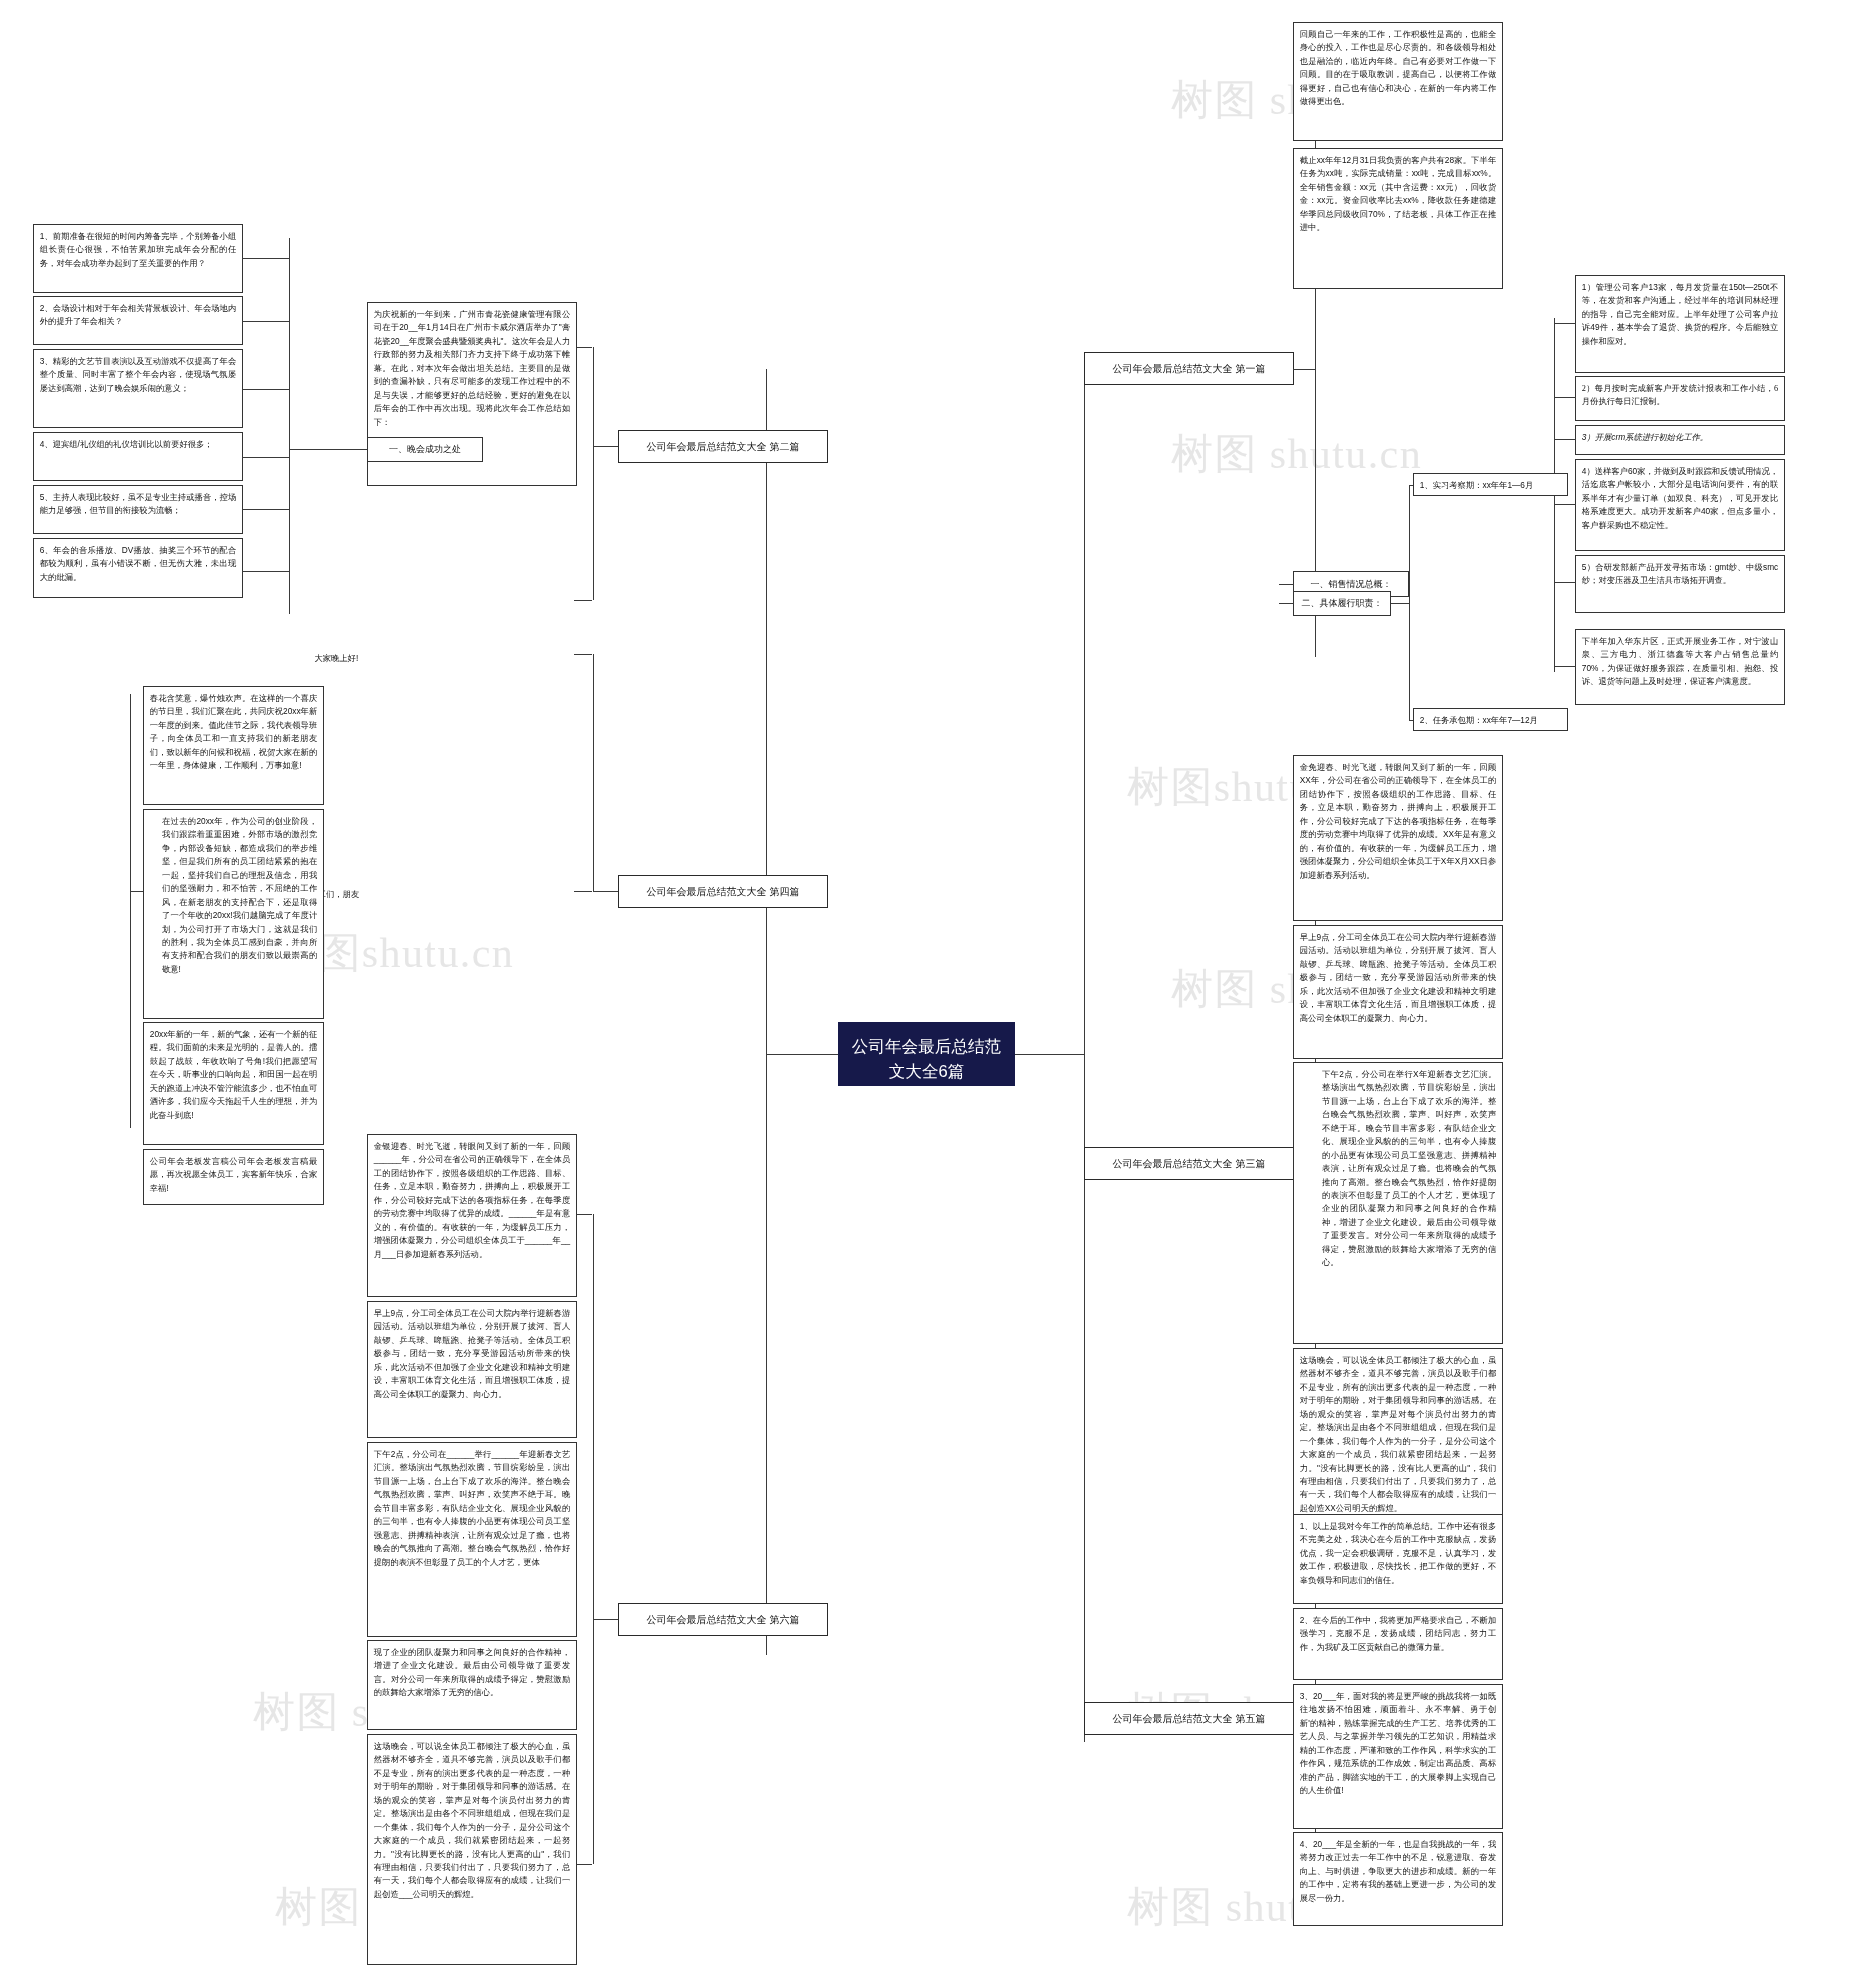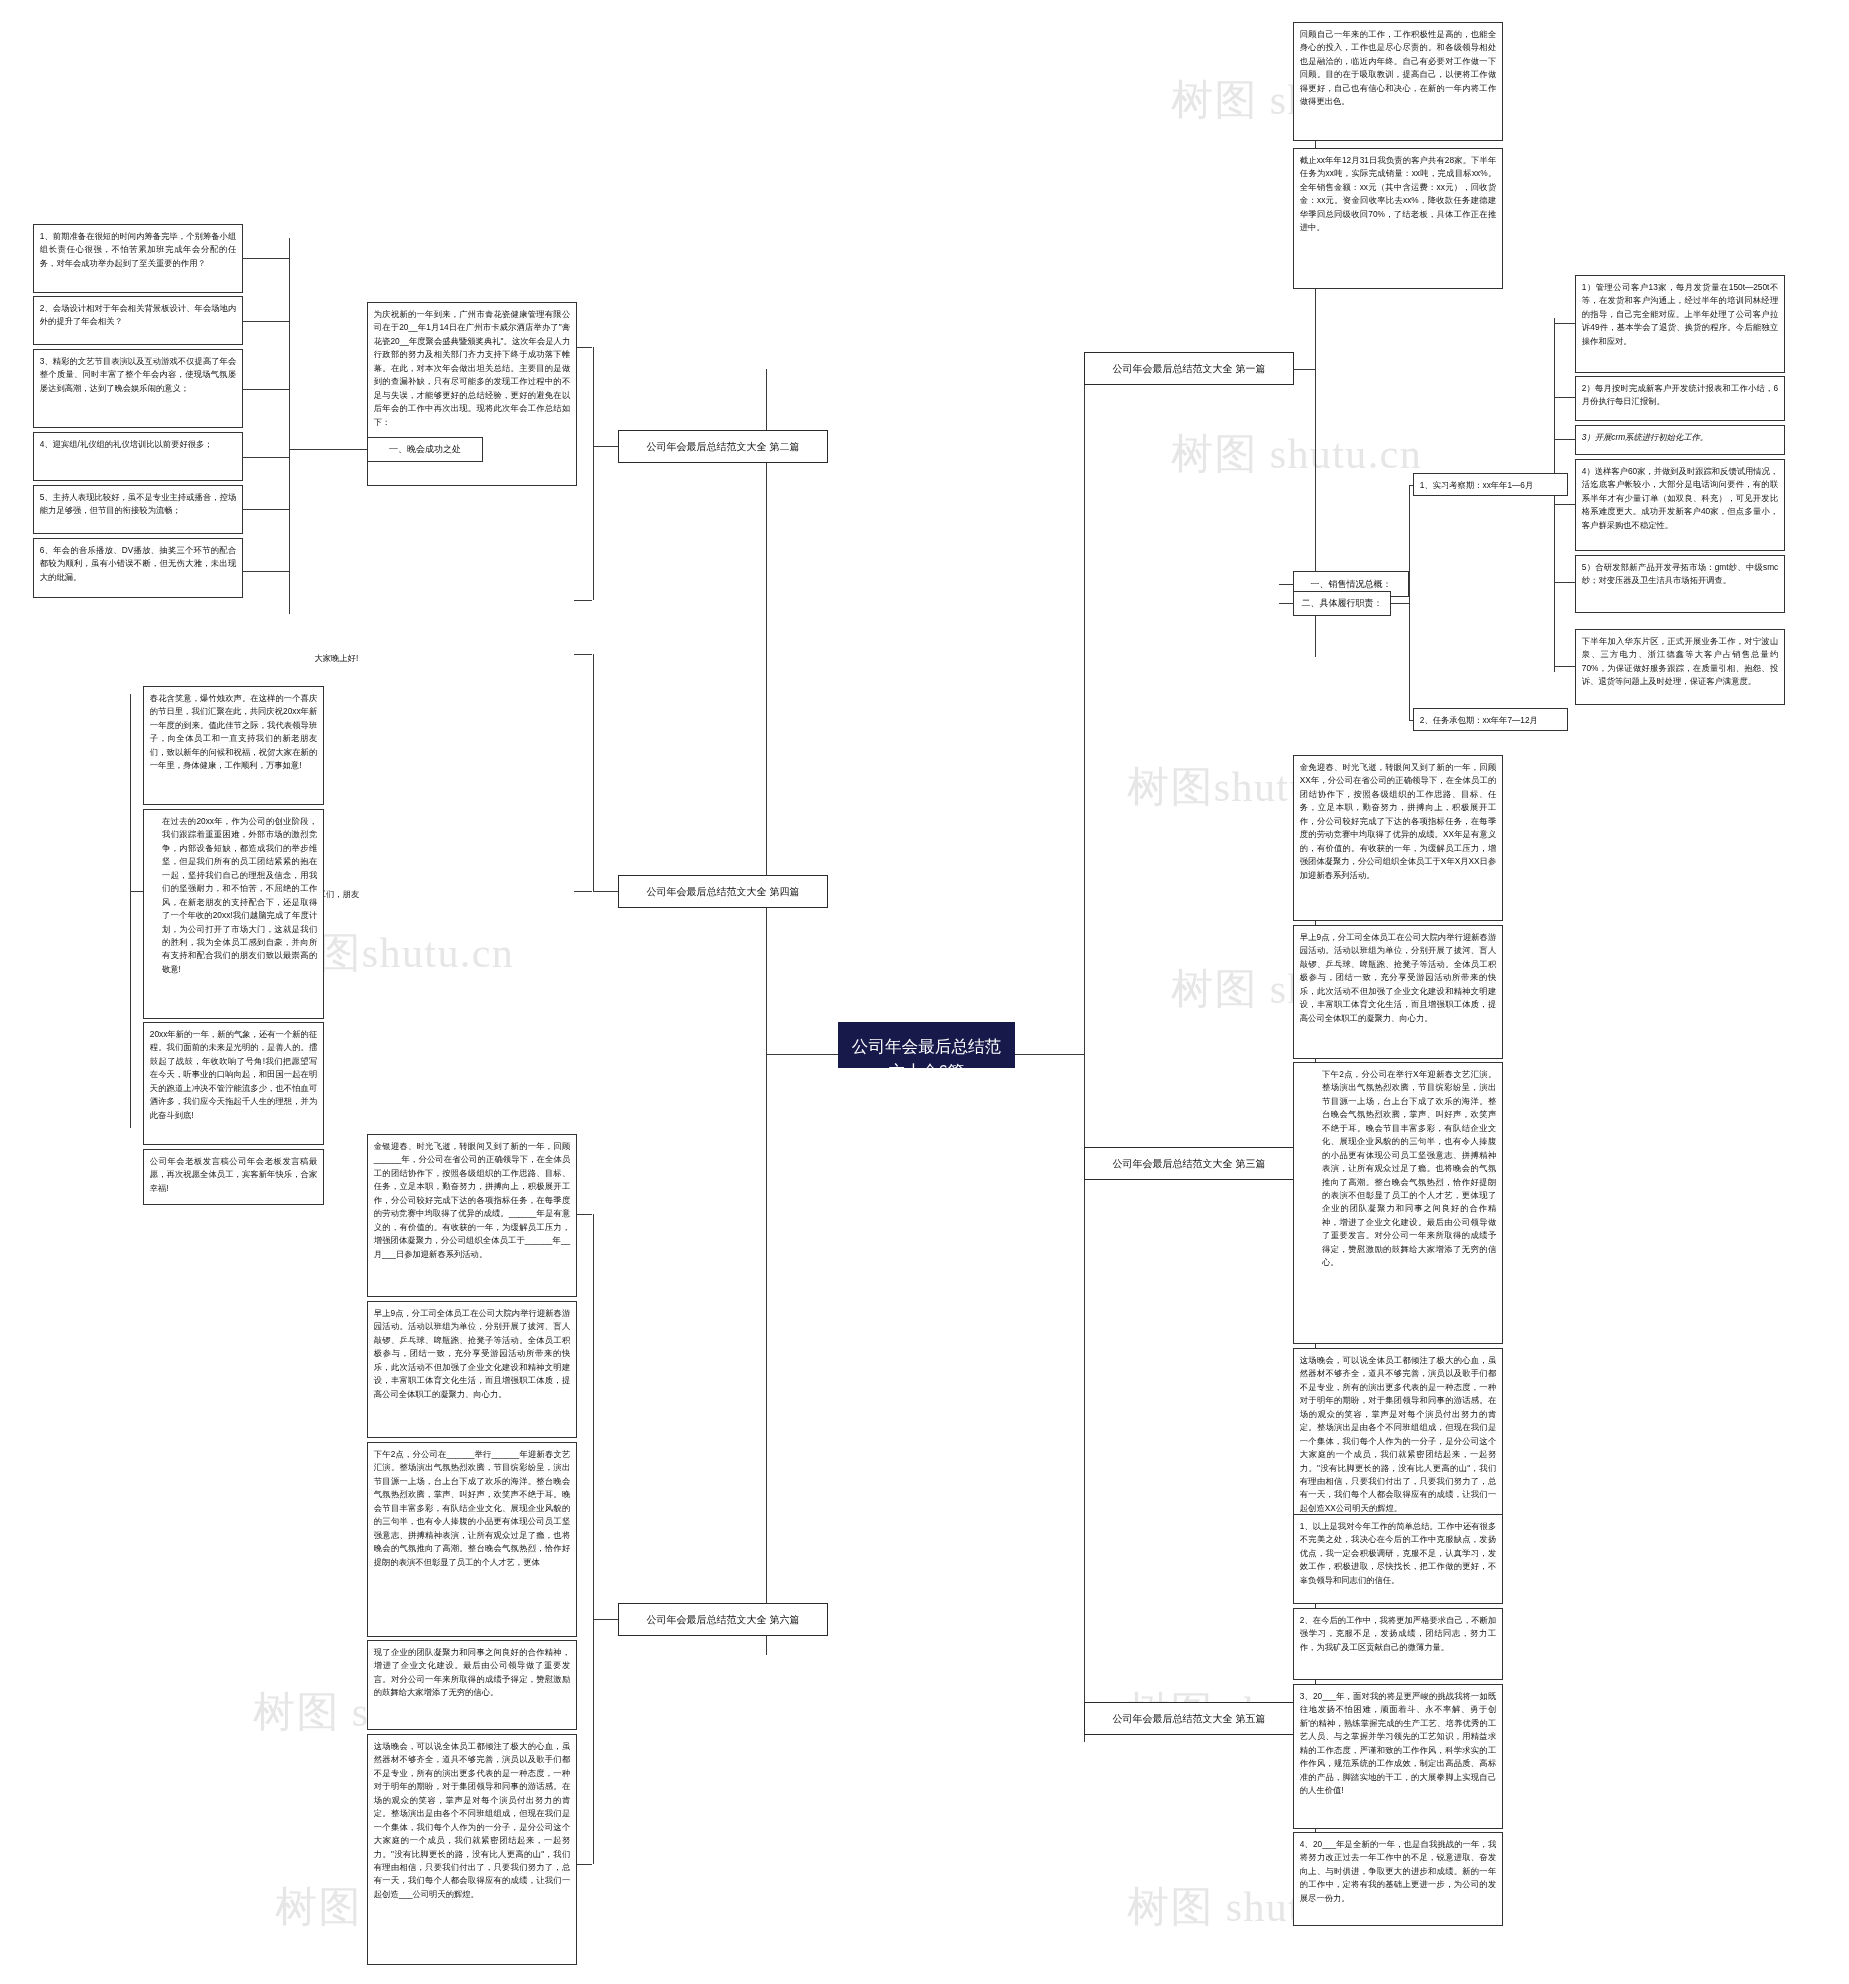--- a/index.html
+++ b/index.html
@@ -93,21 +93,21 @@
 <div class="wm" style="left:1171px;top:72px;">树图 shutu.cn</div>
 <div class="wm" style="left:1171px;top:426px;">树图 shutu.cn</div>
 <div class="wm" style="left:275px;top:925px;">树图shutu.cn</div>
 <div class="wm" style="left:1171px;top:961px;">树图 shutu.cn</div>
 <div class="wm" style="left:253px;top:1684px;">树图 shutu.cn</div>
 <div class="wm" style="left:1127px;top:1684px;">树图 shutu.cn</div>
 <div class="wm" style="left:1127px;top:759px;">树图shutu.cn</div>
 <div class="wm" style="left:275px;top:1879px;">树图 shutu.cn</div>
 <div class="wm" style="left:1127px;top:1879px;">树图 shutu.cn</div>
 
-<div class="center-title" style="left:838px;top:1022px;width:177px;height:46px;">公司年会最后总结范文大全6篇</div>
+<div class="center-title" style="left:838px;top:1022px;width:177px;height:64px;">公司年会最后总结范文大全6篇</div>
 
 <div class="ln lnh" style="left:1015px;top:1054px;width:69px;"></div>
 <div class="ln lnv" style="left:1084px;top:369px;height:1373px;"></div>
 <div class="ln lnh" style="left:766px;top:1054px;width:72px;"></div>
 <div class="ln lnv" style="left:766px;top:369px;height:1286px;"></div>
 
 <div class="ln lnh" style="left:723px;top:446px;width:43px;"></div>
 <div class="node level1" style="left:618px;top:430px;width:210px;height:33px;">公司年会最后总结范文大全 第二篇</div>
 <div class="ln lnh" style="left:593px;top:446px;width:25px;"></div>
 <div class="ln lnv" style="left:593px;top:347px;height:253px;"></div>
@@ -172,21 +172,21 @@
 <div class="ln lnv" style="left:1315px;top:79px;height:578px;"></div>
 <div class="ln lnh" style="left:1293px;top:79px;width:22px;"></div>
 
 <div class="node" style="left:1293px;top:22px;width:210px;height:119px;">回顾自己一年来的工作，工作积极性是高的，也能全身心的投入，工作也是尽心尽责的。和各级领导相处也是融洽的，临近内年终。自己有必要对工作做一下回顾。目的在于吸取教训，提高自己，以便将工作做得更好，自己也有信心和决心，在新的一年内将工作做得更出色。</div>
 
 <div class="node level2" style="left:1293px;top:571px;width:116px;height:26px;">一、销售情况总概：</div>
 
 <div class="node" style="left:1293px;top:148px;width:210px;height:141px;">截止xx年年12月31日我负责的客户共有28家。下半年任务为xx吨，实际完成销量：xx吨，完成目标xx%。全年销售金额：xx元（其中含运费：xx元），回收货金：xx元。资金回收率比去xx%，降收款任务建德建华季回总同级收回70%，了结老板，具体工作正在推进中。</div>
 
 <div class="node" style="left:1575px;top:275px;width:210px;height:98px;">1）管理公司客户13家，每月发货量在150t—250t不等，在发货和客户沟通上，经过半年的培训同林经理的指导，自己完全能对应。上半年处理了公司客户拉诉49件，基本学会了退货、换货的程序。今后能独立操作和应对。</div>
-<div class="node" style="left:1575px;top:376px;width:210px;height:45px;">2）每月按时完成新客户开发统计报表和工作小结，6月份执行每日汇报制。</div>
+<div class="node" style="left:1575px;top:376px;width:210px;height:45px;font-family:Liberation Serif, serif;">2）每月按时完成新客户开发统计报表和工作小结，6月份执行每日汇报制。</div>
 <div class="node" style="left:1575px;top:425px;width:210px;height:30px;font-style:italic;">3）开展crm系统进行初始化工作。</div>
 <div class="node" style="left:1575px;top:459px;width:210px;height:92px;">4）送样客户60家，并做到及时跟踪和反馈试用情况，活迄底客户帐较小，大部分是电话询问要件，有的联系半年才有少量订单（如双良、科充），可见开发比格系难度更大。成功开发新客户40家，但点多量小，客户群采购也不稳定性。</div>
 <div class="node" style="left:1575px;top:555px;width:210px;height:58px;">5）合研发部新产品开发寻拓市场：gmt纱、中级smc纱；对变压器及卫生洁具市场拓开调查。</div>
 <div class="node" style="left:1575px;top:629px;width:210px;height:76px;">下半年加入华东片区，正式开展业务工作，对宁波山泉、三方电力、浙江德鑫等大客户占销售总量约70%，为保证做好服务跟踪，在质量引相、抱怨、投诉、退货等问题上及时处理，保证客户满意度。</div>
 
 <div class="ln lnv" style="left:1554px;top:318px;height:354px;"></div>
 <div class="ln lnh" style="left:1554px;top:323px;width:22px;"></div>
 <div class="ln lnh" style="left:1554px;top:397px;width:22px;"></div>
 <div class="ln lnh" style="left:1554px;top:439px;width:22px;"></div>
 <div class="ln lnh" style="left:1554px;top:504px;width:22px;"></div>

